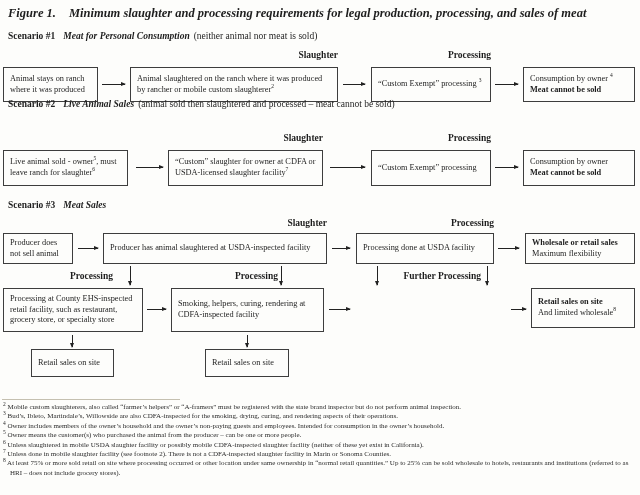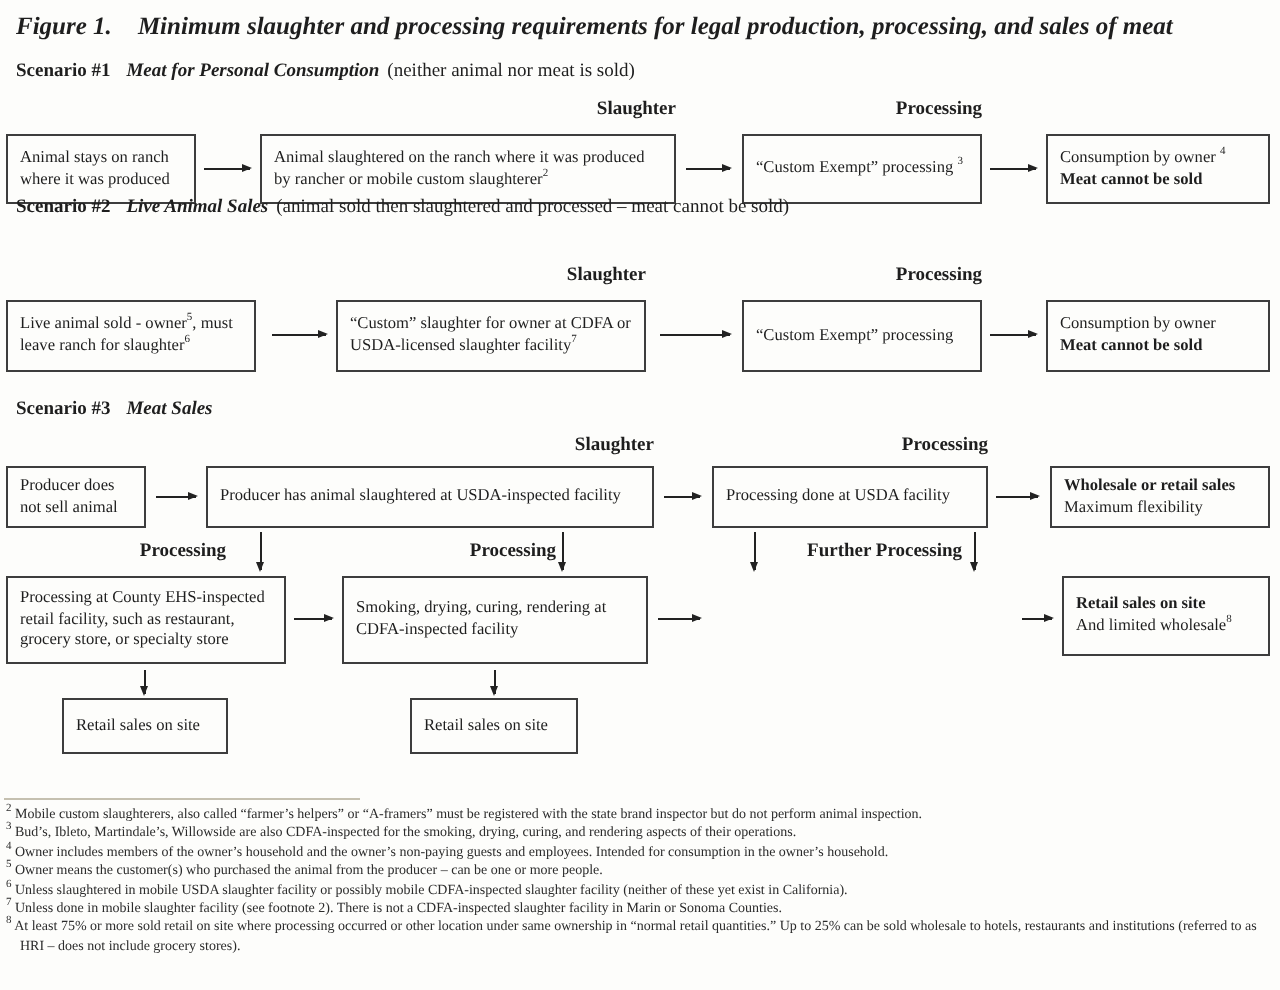--- a/index.html
+++ b/index.html
@@ -128,21 +128,21 @@
 
   <div class="abs hdr" style="left:8px;top:271px;width:105px;">Processing</div>
   <div class="abs hdr" style="left:163px;top:271px;width:115px;">Processing</div>
   <div class="abs hdr" style="left:386px;top:271px;width:95px;">Further Processing</div>
 
   <div class="abs box" style="left:3px;top:288px;width:140px;height:44px;">
     <span>Processing at County EHS-inspected retail facility, such as restaurant, grocery store, or specialty store</span>
   </div>
   <div class="abs arrow-r" style="left:147px;top:309px;width:19px;"></div>
   <div class="abs box" style="left:171px;top:288px;width:153px;height:44px;">
-    <span>Smoking, drying, curing, rendering at CDFA-inspected facility</span>
+    <span>Smoking, helpers, curing, rendering at CDFA-inspected facility</span>
   </div>
   <div class="abs arrow-r" style="left:329px;top:309px;width:21px;"></div>
   <div class="abs arrow-r" style="left:511px;top:309px;width:15px;"></div>
   <div class="abs box" style="left:531px;top:288px;width:104px;height:40px;">
     <span class="bold">Retail sales on site</span>
     <span><span>And limited wholesale</span><sup>8</sup></span>
   </div>
 
   <div class="abs arrow-d" style="left:72px;top:335px;height:12px;"></div>
   <div class="abs arrow-d" style="left:247px;top:335px;height:12px;"></div>

